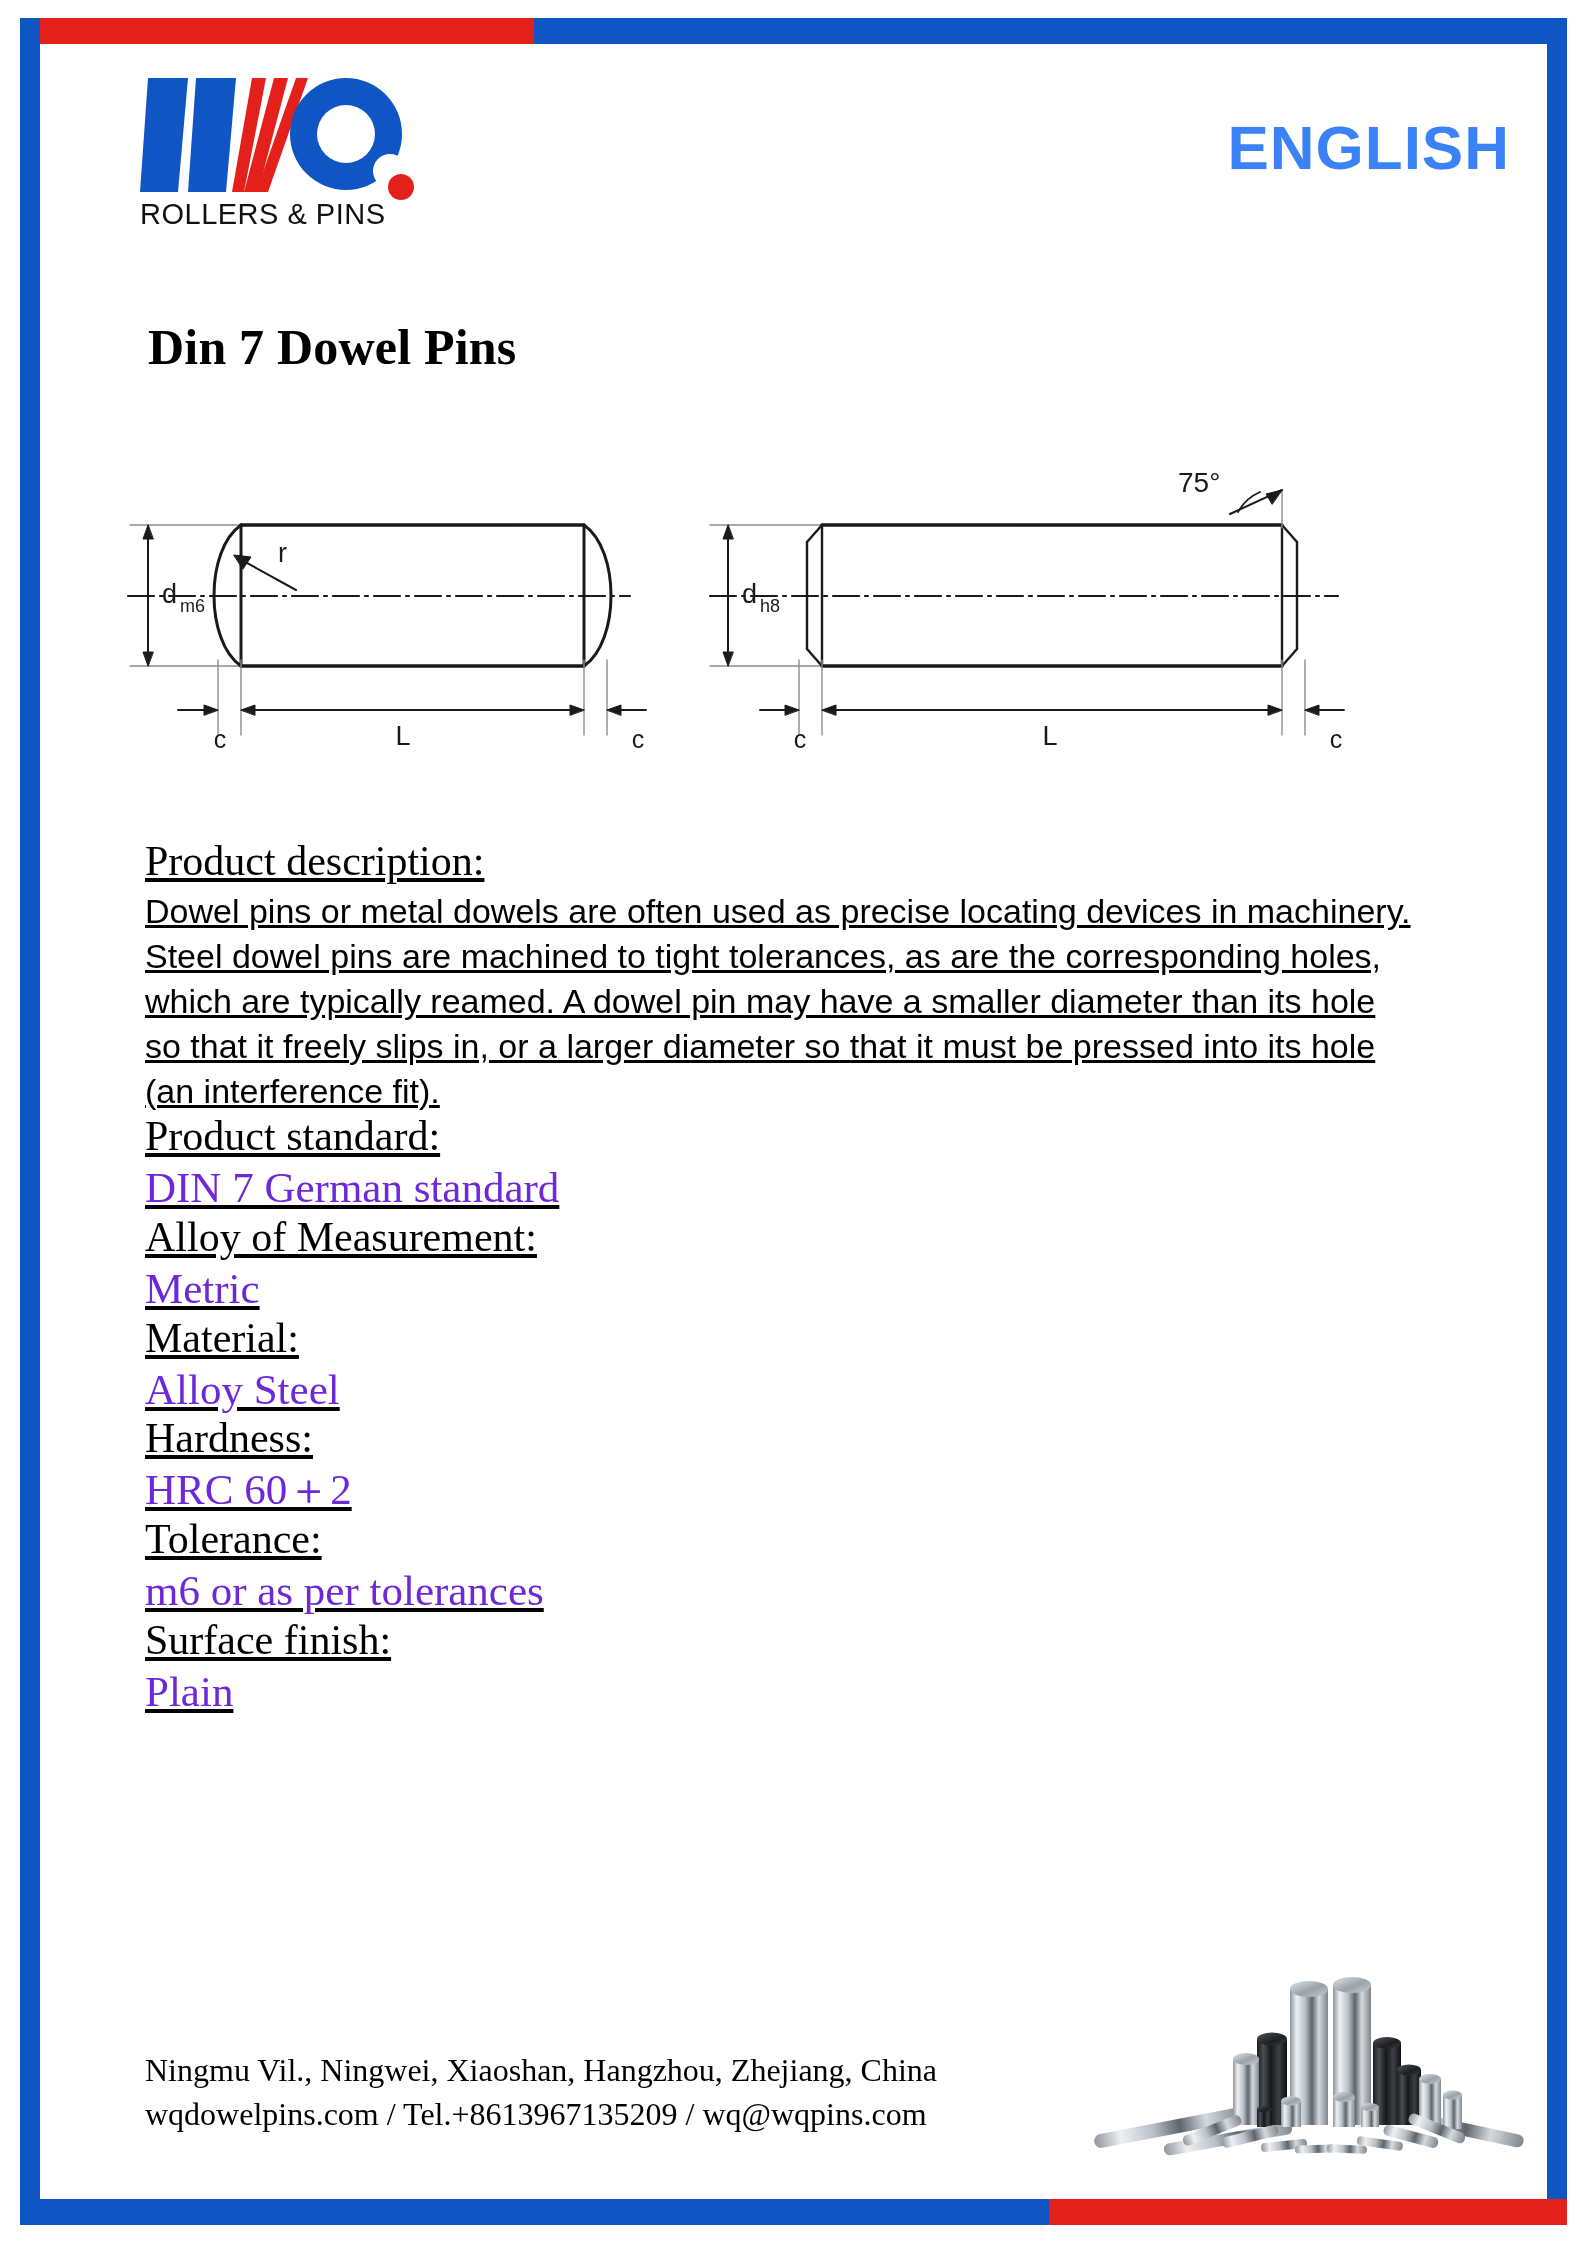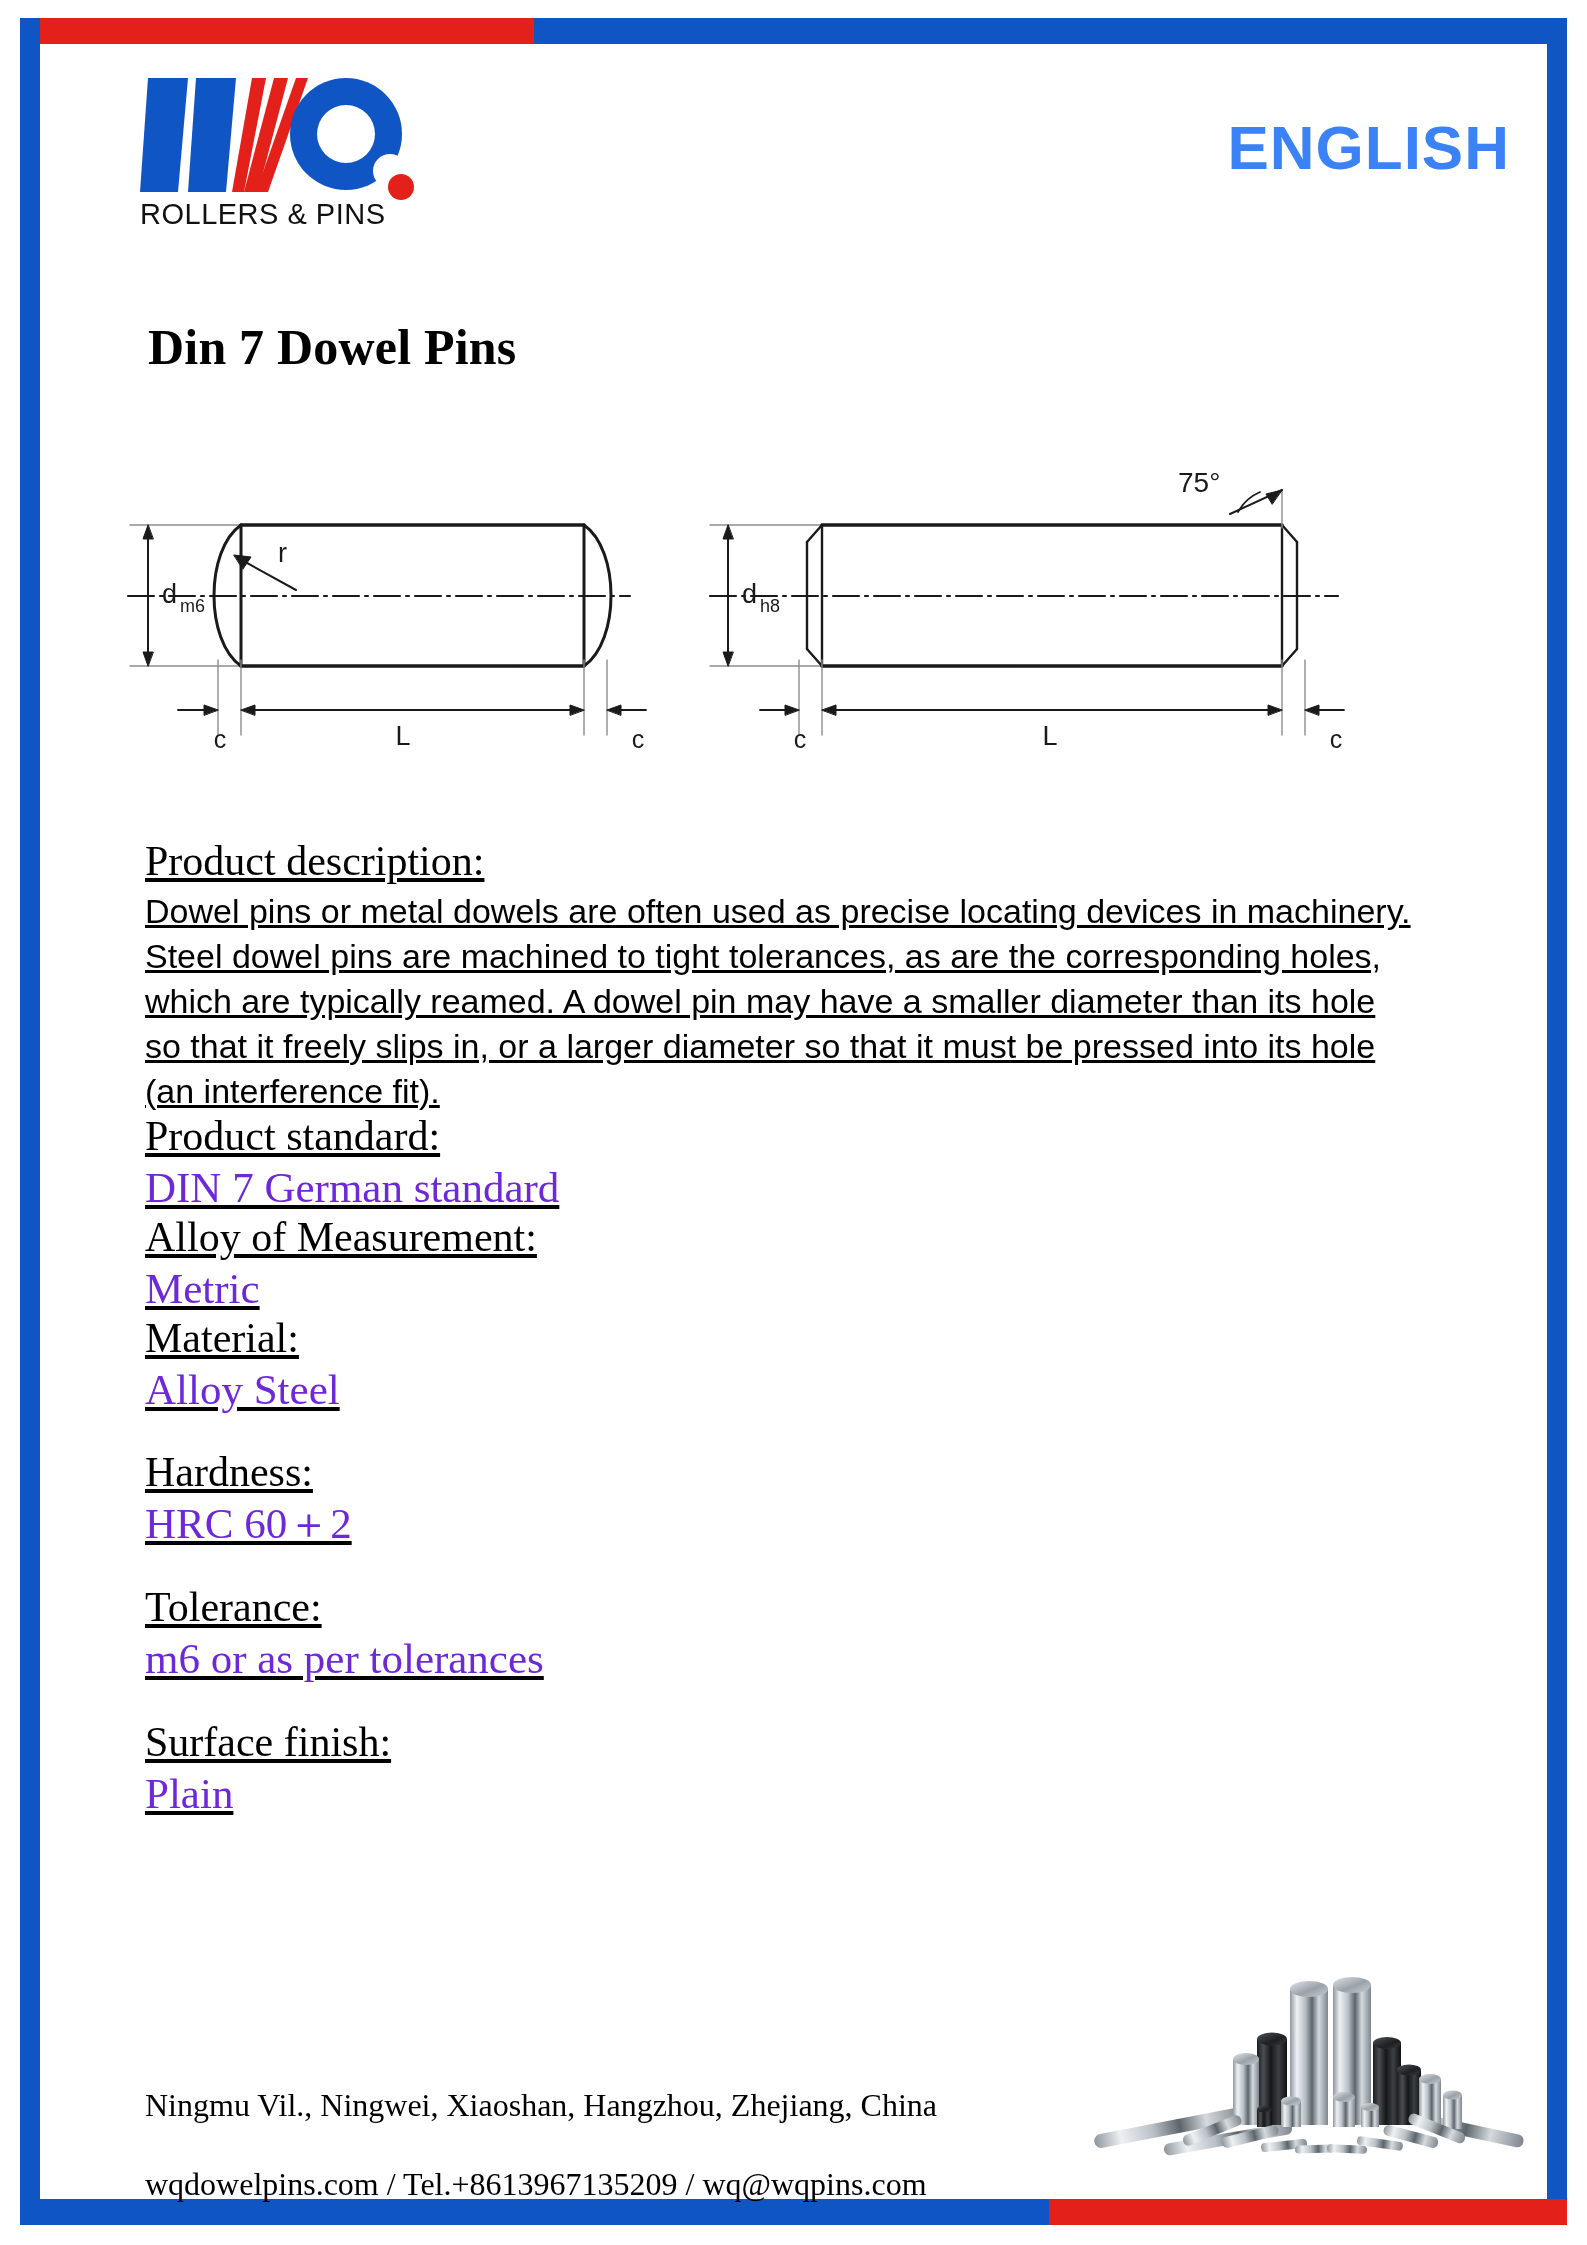--- a/index.html
+++ b/index.html
@@ -133,39 +133,39 @@
     width: 1270px;
   }
   .sec-value {
     font-family: "Liberation Serif", serif;
     font-size: 43px;
     color: #6d28d9;
     margin: 2px 0 0 0;
     line-height: 1.2;
   }
   .spec-block { }
-  .spec-block.tight { margin-top: 34px; }
+  .spec-block.tight { }
 
   
   .product-photo {
     position: absolute;
     left: 1085px; top: 1925px;
     width: 450px; height: 240px;
   }
 
   
   .footer {
     position: absolute;
     left: 145px; top: 2048px;
     font-family: "Liberation Serif", serif;
     font-size: 32px;
     line-height: 1.38;
     color: #000000;
   }
-  .footer div { white-space: nowrap; margin-top: 35px; }
+  .footer div { white-space: nowrap; }
 </style>
 </head>
 <body>
 
 <div class="page">
 
   <div class="border-top">
     <div class="seg-red"></div>
     <div class="seg-blue"></div>
   </div>

